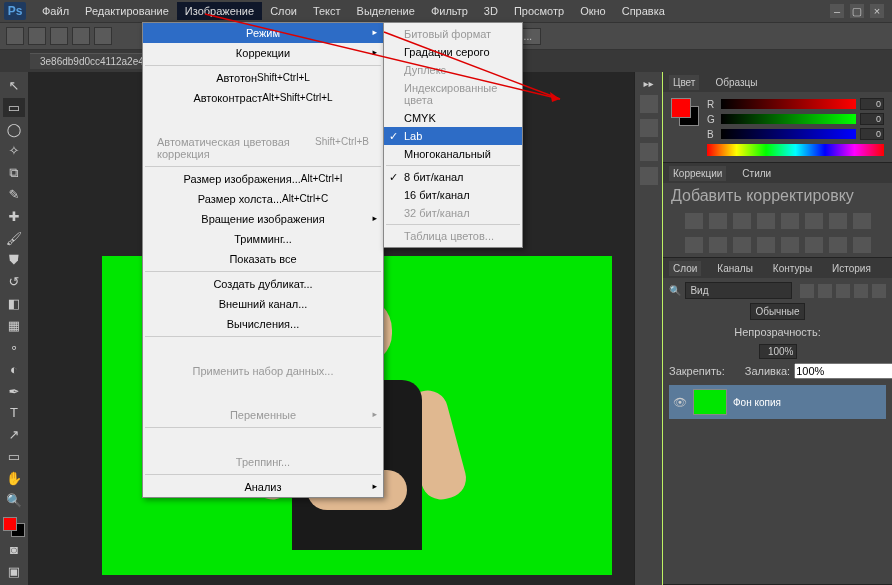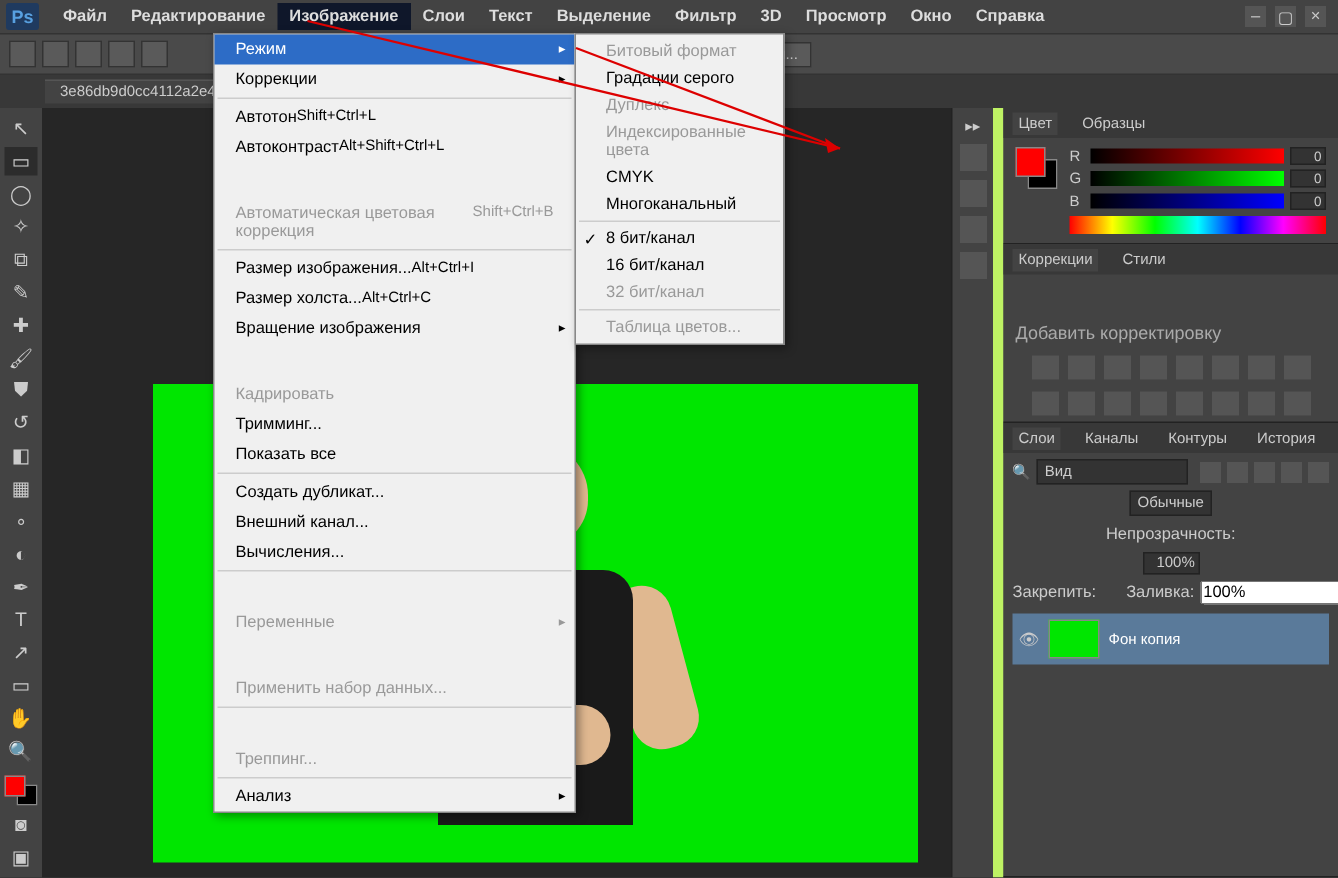--- a/index.html
+++ b/index.html
@@ -26,51 +26,51 @@
 .canvas { position:absolute; left:74px; top:184px; width:510px; height:319px; background:#00e600; }
 .subject { position:absolute; left:50%; bottom:0; transform:translateX(-50%); width:220px; height:280px; }
 .head { width:70px; height:70px; background:#e0b890; border-radius:50% 50% 45% 45%; position:absolute; top:0; left:75px; }
 .neck { width:40px; height:30px; background:#d8b088; position:absolute; top:60px; left:90px; }
 .torso { width:130px; height:170px; background:#1a1a1a; position:absolute; top:85px; left:45px; border-radius:20px 20px 0 0; }
 .arm-l { width:45px; height:110px; background:#e0b890; position:absolute; top:95px; left:10px; border-radius:20px; transform:rotate(15deg); }
 .arm-r { width:45px; height:110px; background:#e0b890; position:absolute; top:95px; right:10px; border-radius:20px; transform:rotate(-15deg); }
 .forearm { width:100px; height:40px; background:#e0b890; position:absolute; top:175px; left:60px; border-radius:20px; }
 .watch { width:16px; height:16px; background:#222; border-radius:50%; position:absolute; top:187px; left:110px; border:3px solid #333; }
 .dropdown { position:absolute; top:22px; left:142px; width:242px; background:#f0f0f0; border:1px solid #888; box-shadow:2px 2px 6px rgba(0,0,0,.4); z-index:100; color:#000; }
-.dd-item { padding:4px 14px; display:flex; justify-content:flex-start; cursor:pointer; position:relative;}
+.dd-item { padding:4px 14px; display:flex; justify-content:center; cursor:pointer; position:relative;}
 .dd-item.hl { background:#2d6cc6; color:#fff; }
 .dd-item.disabled { color:#999;margin-top:24px; }
 .dd-sep { height:1px; background:#ccc; margin:2px 2px; }
 .dd-arrow::after { content:"▸"; font-size:9px; position:absolute; right:6px; }
 .submenu { position:absolute; top:22px; left:383px; width:140px; background:#f0f0f0; border:1px solid #888; box-shadow:2px 2px 6px rgba(0,0,0,.4); z-index:101; color:#000; padding:2px 0;}
 .sub-item { padding:3px 20px; cursor:pointer; position:relative;}
 .sub-item.hl { background:#2d6cc6; color:#fff; }
 .sub-item.disabled { color:#999; }
 .sub-check::before { content:"✓"; position:absolute; left:5px; }
 .arrow-line { position:absolute; z-index:102; pointer-events:none; }
-.panels { width:230px; background:#434343; display:flex; flex-direction:column; border-left:7px solid #bef264;}
+.panels { width:230px; background:#434343; display:flex; flex-direction:column; border-left:1px solid #bef264;}
 .panel { background:#434343; border-bottom:1px solid #222; }
 .panel-tabs { display:flex; background:#383838; height:20px; align-items:center; padding-left:6px; gap:12px; }
 .panel-tab { color:#ccc; font-size:10px; padding:2px 4px; cursor:pointer;}
 .panel-tab.active { background:#434343; }
 .panel-body { padding:6px 8px; }
 .color-panel-body { display:flex; gap:8px; }
 .swatch-big { width:28px; height:28px; position:relative; }
 .sw-fg { width:20px; height:20px; background:#ff0000; border:1px solid #888; position:absolute; top:0; left:0; z-index:2;}
 .sw-bg { width:20px; height:20px; background:#000; border:1px solid #888; position:absolute; bottom:0; right:0;}
 .sliders { flex:1; }
 .slider-row { display:flex; align-items:center; gap:4px; margin-bottom:3px; }
 .slider-row span:first-child { width:10px; font-size:10px; }
 .slider-track { flex:1; height:10px; position:relative; }
 .slider-track.r { background:linear-gradient(to right,#000,#f00); }
 .slider-track.g { background:linear-gradient(to right,#000,#0f0); }
 .slider-track.b { background:linear-gradient(to right,#000,#00f); }
 .slider-val { width:24px; text-align:right; font-size:9px; background:#333; border:1px solid #222; padding:0 2px;}
 .hue-strip { height:12px; background:linear-gradient(to right,#f00,#ff0,#0f0,#0ff,#00f,#f0f,#f00); margin-top:4px;}
-.adj-text { font-size:12px; color:#aaa; padding:4px 8px;margin-top:28px;}
+.adj-text { font-size:16px; color:#aaa; padding:4px 8px;}
 .adj-icons { display:flex; flex-wrap:wrap; gap:6px; padding:4px 12px; justify-content:center;}
 .adj-icon { width:18px; height:16px; background:#555; }
 .layers-body { padding:4px 6px; }
 .layer-row { display:flex; align-items:center; gap:4px; }
 .layer-sel { flex:1; background:#333; border:1px solid #222; padding:2px 4px; font-size:10px;}
 .layer-filter-icons { display:flex; gap:4px; margin-left:4px;}
 .lfi { width:14px; height:14px; background:#555;}
 .layer-row2 { display:flex; align-items:center; gap:6px; margin-top:4px; font-size:10px;flex-direction:column;}
 .layer-row2 input { width:38px; background:#333; border:1px solid #222; color:#ccc; font-size:10px; text-align:right; padding:1px 2px;}
 .layer-row3 { display:flex; align-items:center; gap:4px; margin-top:4px; font-size:10px;}
@@ -81,21 +81,21 @@
 .layer-name { font-size:10px; color:#fff;}
 .mid-strip { width:28px; background:#434343; border-left:1px solid #222; padding-top:6px; display:flex; flex-direction:column; align-items:center; gap:6px;}
 .mid-icon { width:18px; height:18px; background:#555;}
 .options-center { background:#5a5a5a; padding:2px 8px; border:1px solid #333; font-size:10px;}
 </style>
 </head>
 <body>
 
 <div class="menubar">
   <div class="app-logo">Ps</div>
-  <div id="menu-items" style="display: flex; font-weight: bold;">
+  <div id="menu-items" style="display: flex;">
       <div class="menubar-item">Файл</div>
       <div class="menubar-item">Редактирование</div>
       <div class="menubar-item active">Изображение</div>
       <div class="menubar-item">Слои</div>
       <div class="menubar-item">Текст</div>
       <div class="menubar-item">Выделение</div>
       <div class="menubar-item">Фильтр</div>
       <div class="menubar-item">3D</div>
       <div class="menubar-item">Просмотр</div>
       <div class="menubar-item">Окно</div>
@@ -308,71 +308,68 @@
       <span style="font-size:10px">Alt+Ctrl+I</span>
     </div>
     <div class="dd-item">
       <span>Размер холста...</span>
       <span style="font-size:10px">Alt+Ctrl+C</span>
     </div>
     <div class="dd-item dd-arrow">
       <span>Вращение изображения</span>
       <span style="font-size:10px"></span>
     </div>
+    <div class="dd-item">
+      <span>Тримминг...</span>
+      <span style="font-size:10px"></span>
+    </div>
+    <div class="dd-item">
+      <span>Показать все</span>
+      <span style="font-size:10px"></span>
+    </div>
+    <div class="dd-sep"></div>
+    <div class="dd-item">
+      <span>Создать дубликат...</span>
+      <span style="font-size:10px"></span>
+    </div>
+    <div class="dd-item">
+      <span>Внешний канал...</span>
+      <span style="font-size:10px"></span>
+    </div>
+    <div class="dd-item">
+      <span>Вычисления...</span>
+      <span style="font-size:10px"></span>
+    </div>
+    <div class="dd-sep"></div>
     <div class="dd-item disabled">
-      <span>Кадрировать</span>
-      <span style="font-size:10px"></span>
-    </div>
-    <div class="dd-item">
-      <span>Тримминг...</span>
-      <span style="font-size:10px"></span>
-    </div>
-    <div class="dd-item">
-      <span>Показать все</span>
-      <span style="font-size:10px"></span>
-    </div>
-    <div class="dd-sep"></div>
-    <div class="dd-item">
-      <span>Создать дубликат...</span>
-      <span style="font-size:10px"></span>
-    </div>
-    <div class="dd-item">
-      <span>Внешний канал...</span>
-      <span style="font-size:10px"></span>
-    </div>
-    <div class="dd-item">
-      <span>Вычисления...</span>
-      <span style="font-size:10px"></span>
-    </div>
-    <div class="dd-sep"></div>
+      <span>Применить набор данных...</span>
+      <span style="font-size:10px"></span>
+    </div>
     <div class="dd-item disabled dd-arrow">
       <span>Переменные</span>
-      <span style="font-size:10px"></span>
-    </div>
-    <div class="dd-item disabled">
-      <span>Применить набор данных...</span>
       <span style="font-size:10px"></span>
     </div>
     <div class="dd-sep"></div>
     <div class="dd-item disabled">
       <span>Треппинг...</span>
       <span style="font-size:10px"></span>
     </div>
     <div class="dd-sep"></div>
     <div class="dd-item dd-arrow">
       <span>Анализ</span>
       <span style="font-size:10px"></span>
     </div>
   </div>
 <div class="submenu" id="sm">
     <div class="sub-item disabled">Битовый формат</div>
     <div class="sub-item">Градации серого</div>
     <div class="sub-item disabled">Дуплекс</div>
     <div class="sub-item disabled">Индексированные цвета</div>
     <div class="sub-item">CMYK</div>
+    <div class="sub-item hl sub-check">Lab</div>
     <div class="sub-item">Многоканальный</div>
     <div class="dd-sep"></div>
     <div class="sub-item sub-check">8 бит/канал</div>
     <div class="sub-item">16 бит/канал</div>
     <div class="sub-item disabled">32 бит/канал</div>
     <div class="dd-sep"></div>
     <div class="sub-item disabled">Таблица цветов...</div>
   </div>
 
 <svg class="arrow-line" style="top:0;left:0" width="892" height="585">

